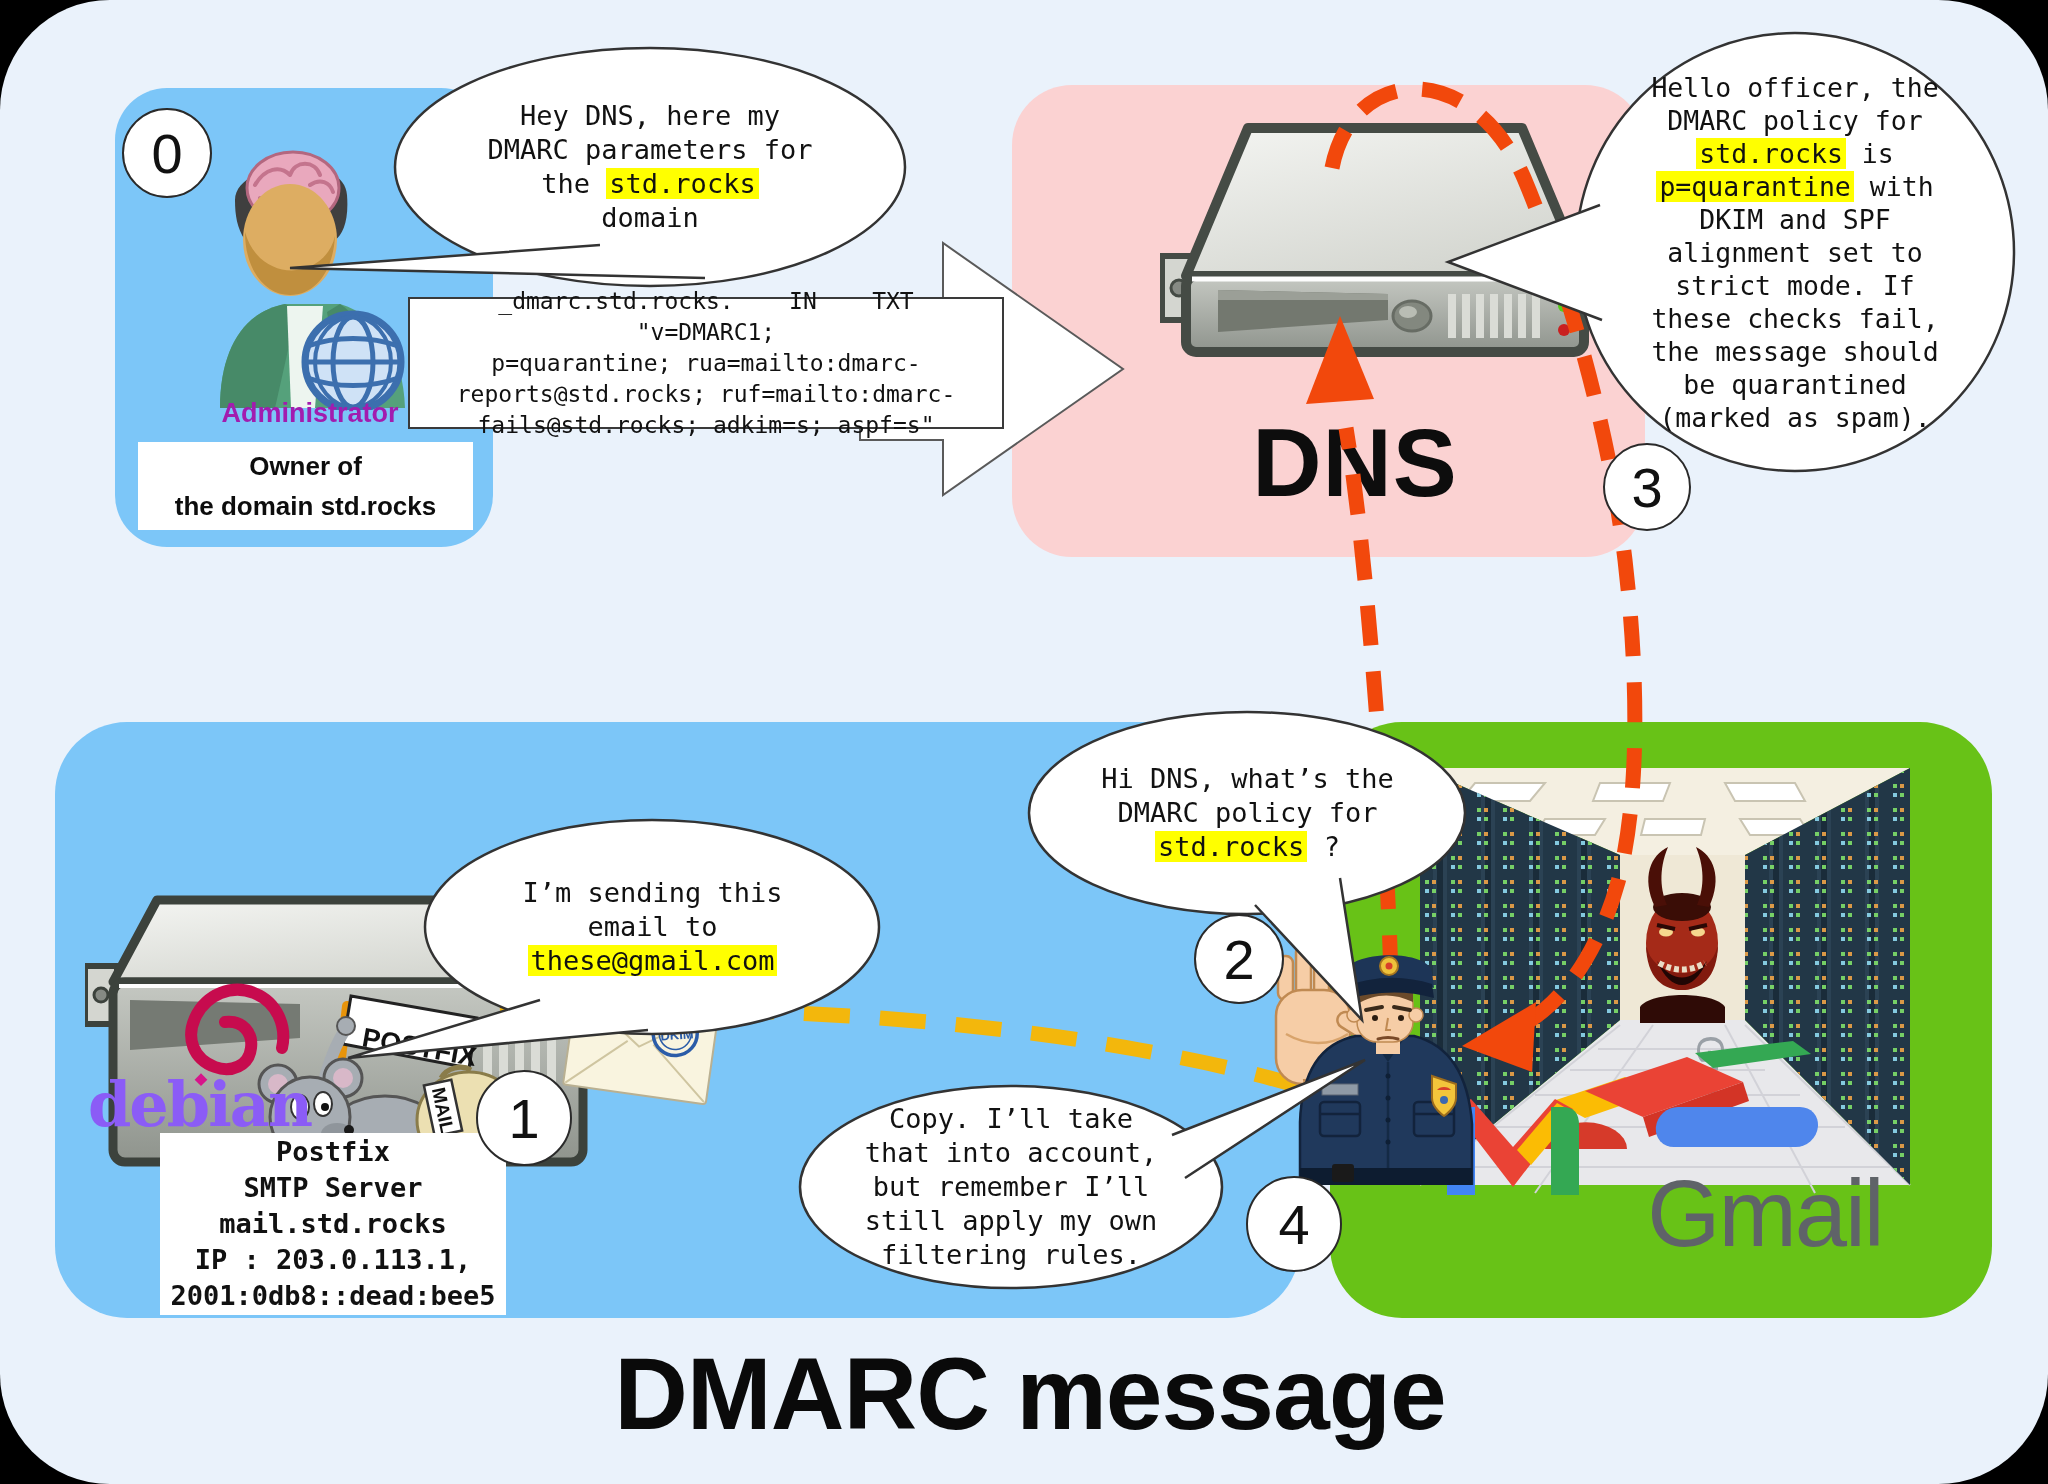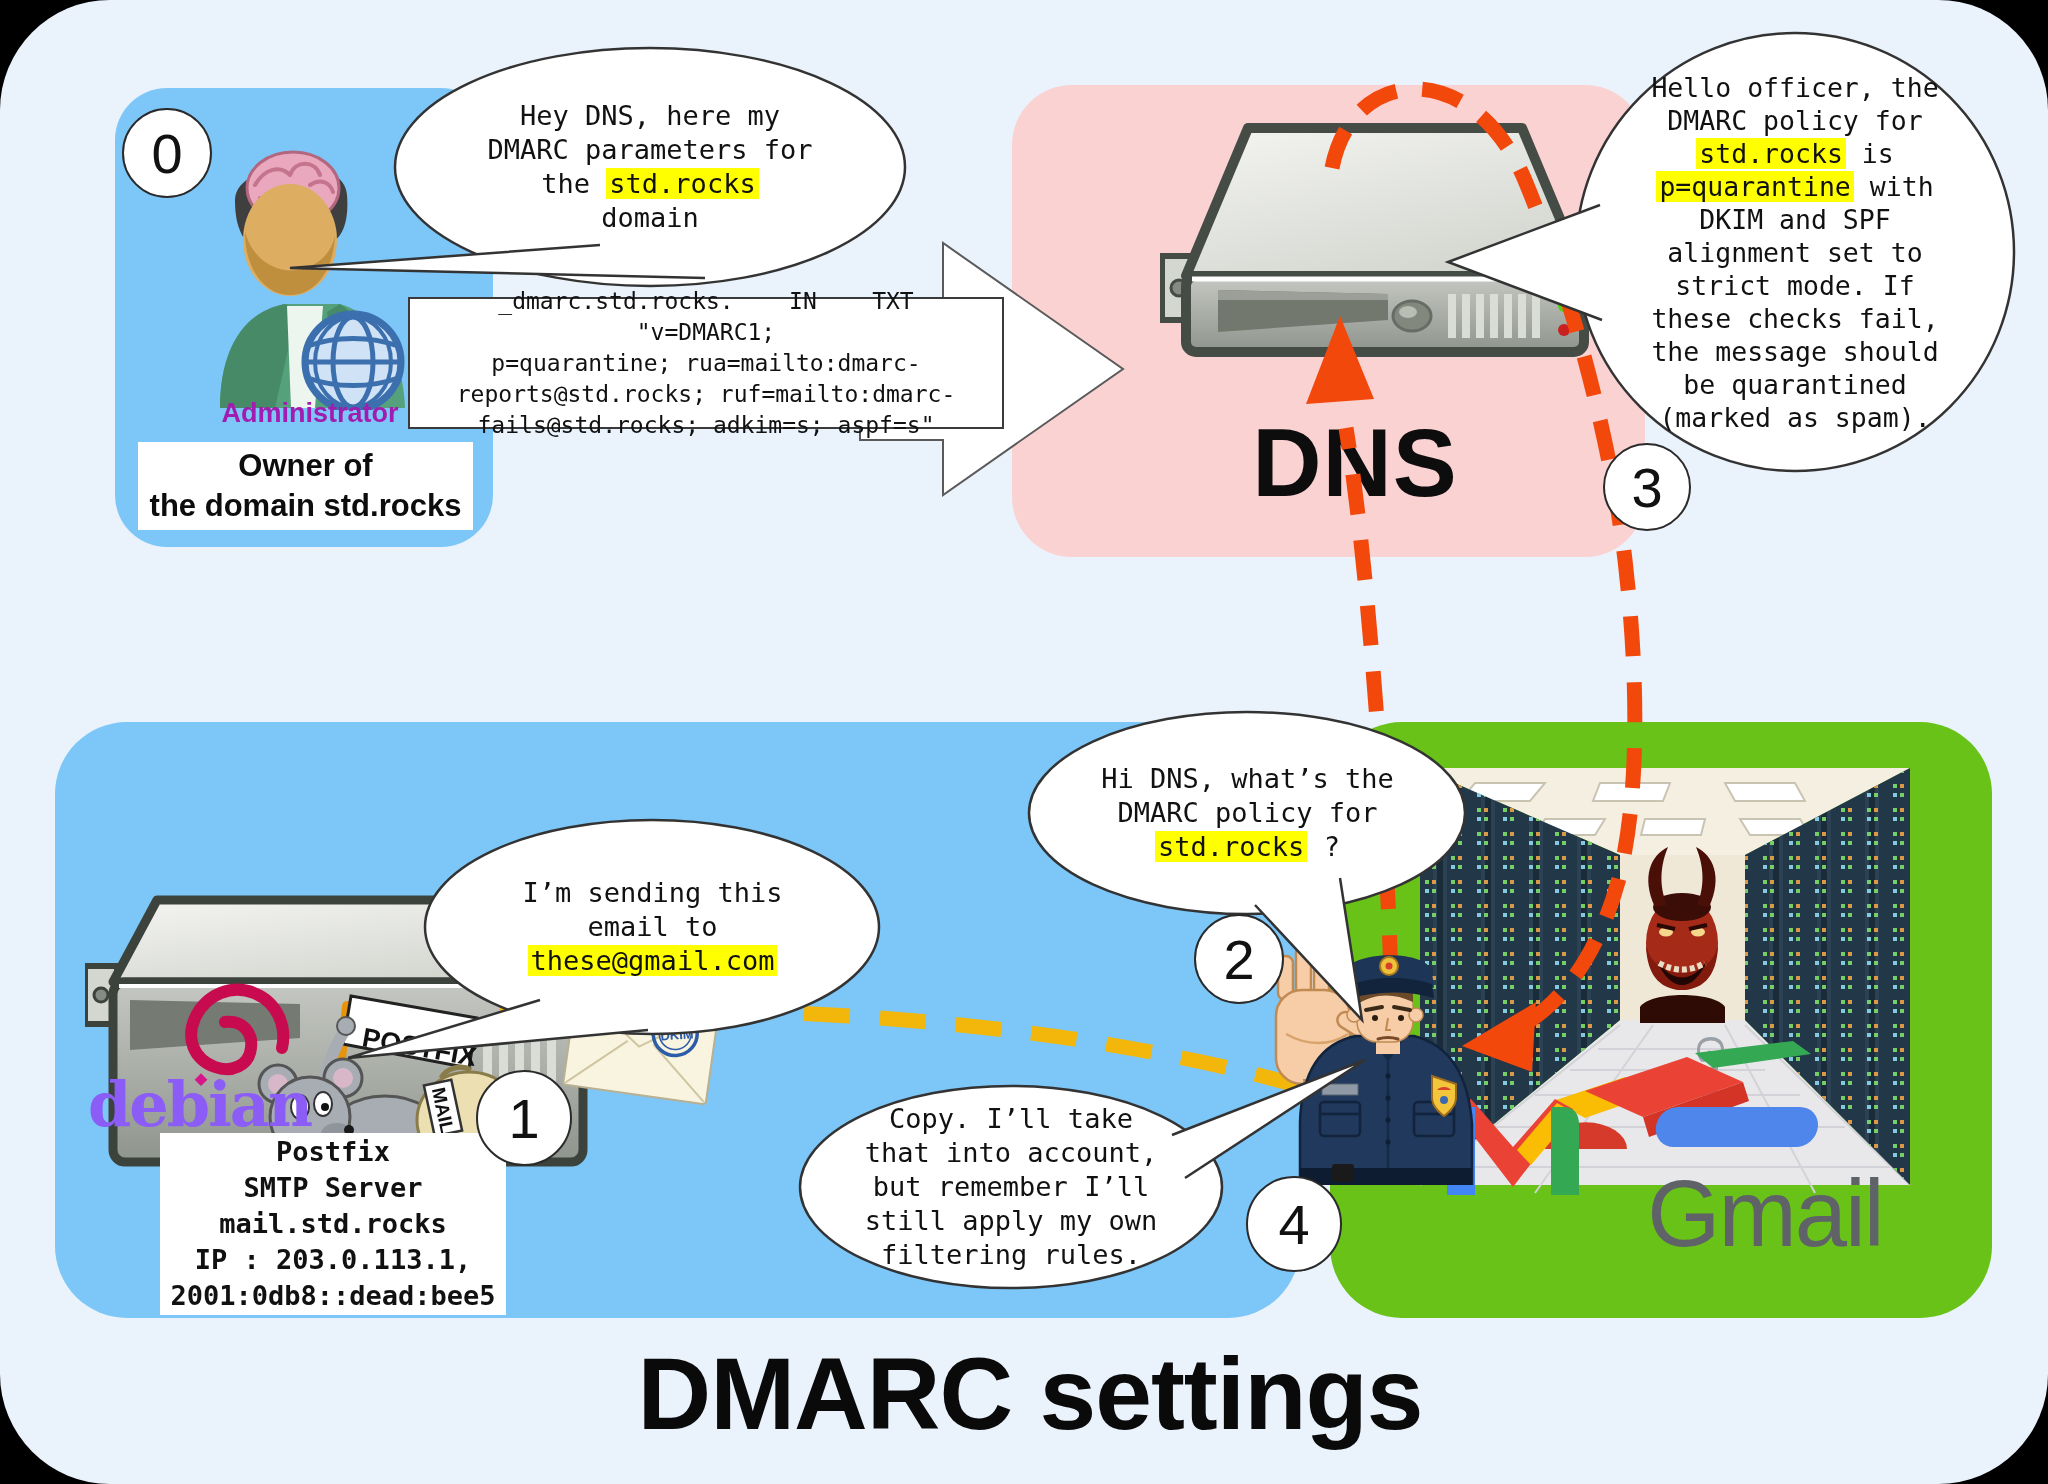--- a/index.html
+++ b/index.html
@@ -21,21 +21,21 @@
   .bubble-text .hl, .hl{background:var(--highlight,#ffff00);padding:0 3px;}
   #dns-record{left:408px;top:297px;width:592px;height:128px;background:#fff;border:2px solid #3a3a3a;
         z-index:3;display:flex;align-items:center;justify-content:center;text-align:center;
         font-family:"DejaVu Sans Mono",monospace;font-size:23px;line-height:31px;color:#111;white-space:pre-wrap;}
   #dns-label{left:1240px;top:408px;width:230px;z-index:2;text-align:center;
         font-size:96px;font-weight:bold;color:#0d0d0d;letter-spacing:1px;}
   #admin-caption{left:205px;top:398px;width:210px;z-index:2;text-align:center;
         font-size:27px;font-weight:bold;color:#a21caf;}
   #owner-box{left:138px;top:442px;width:335px;height:88px;background:#fff;z-index:2;
         display:flex;align-items:center;justify-content:center;text-align:center;
-        font-size:31px;line-height:40px;font-weight:bold;color:#0d0d0d;white-space:pre-line;}
+        font-size:26px;line-height:40px;font-weight:bold;color:#0d0d0d;white-space:pre-line;}
   #postfix-label{left:160px;top:1133px;width:346px;height:182px;background:#fff;z-index:3;
         display:flex;align-items:center;justify-content:center;text-align:center;
         font-family:"DejaVu Sans Mono",monospace;font-weight:bold;font-size:27px;line-height:36px;
         color:#111;white-space:pre-line;}
   #debian-brand{left:88px;top:1068px;z-index:3;font-family:"DejaVu Serif",serif;font-weight:bold;
         font-size:62px;letter-spacing:-2px;color:#8b5cf6;}
   #gmail-brand{left:1595px;top:1160px;width:340px;z-index:3;text-align:center;
         font-size:94px;font-weight:500;color:var(--gmail-gray,#5f6368);letter-spacing:-2px;}
   #main-title{left:480px;top:1336px;width:1100px;z-index:7;text-align:center;
         font-size:102px;font-weight:bold;color:#0a0a0a;letter-spacing:-1px;}
@@ -368,15 +368,15 @@
 but remember I’ll
 still apply my own
 filtering rules.</span></span></div>
 
   <div class="step" style="left:122px;top:108px;width:86px;height:86px;">0</div>
   <div class="step" style="left:476px;top:1070px;width:92px;height:92px;">1</div>
   <div class="step" style="left:1194px;top:914px;width:86px;height:86px;">2</div>
   <div class="step" style="left:1603px;top:443px;width:84px;height:84px;">3</div>
   <div class="step" style="left:1246px;top:1176px;width:92px;height:92px;">4</div>
 
-  <div class="abs" id="main-title">DMARC settings</div>
+  <div class="abs" id="main-title">DMARC message</div>
 
 </div>
 
 </body></html>

